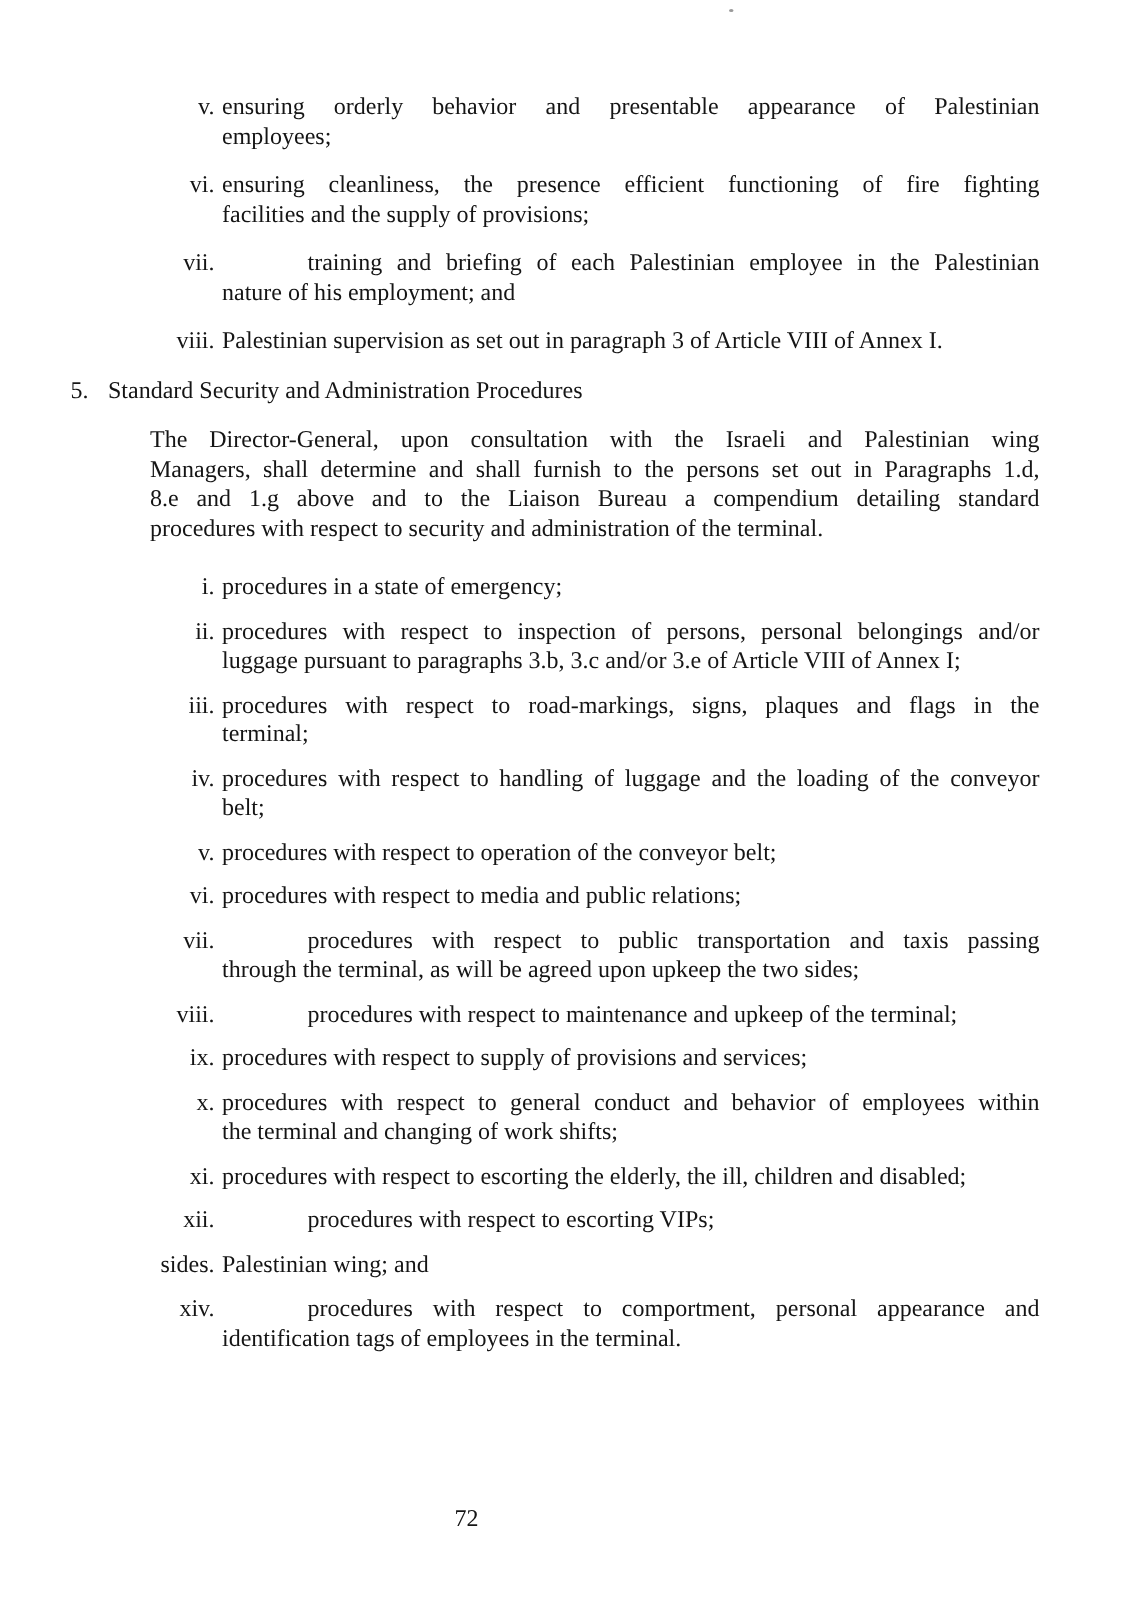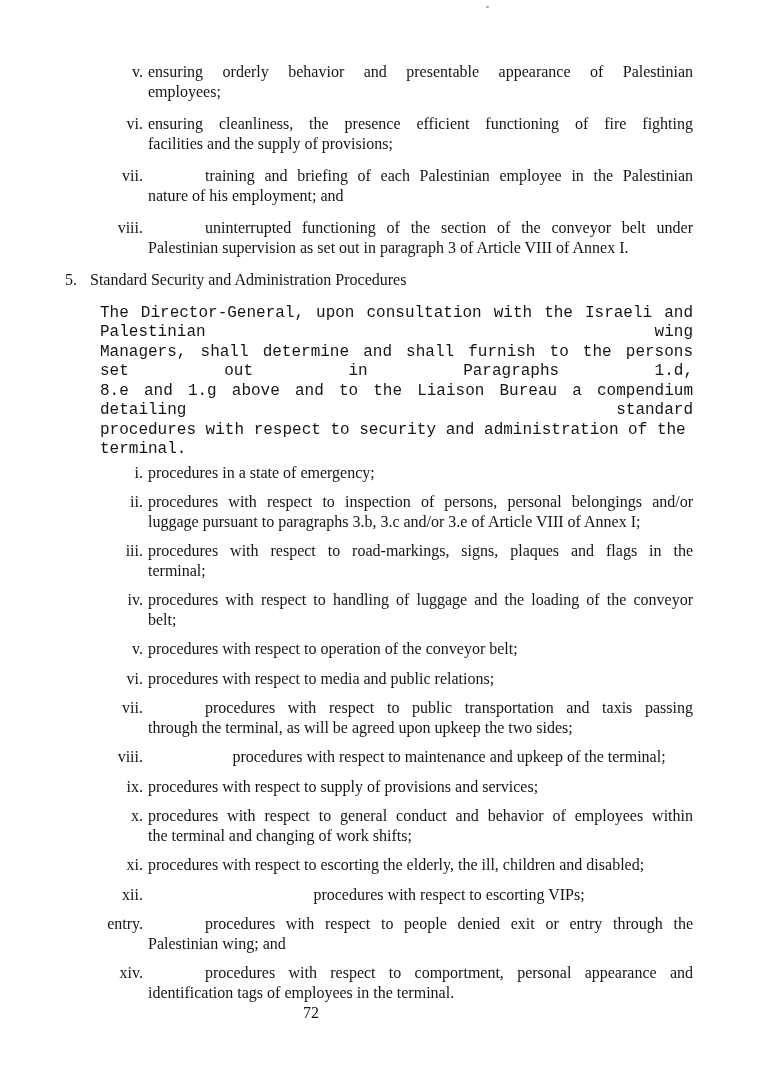--- a/index.html
+++ b/index.html
@@ -11,30 +11,30 @@
     font-family:"Liberation Serif","DejaVu Serif",serif;
     font-size:16px;
     line-height:19.5px;
     color:#151515;
   }
   .content{position:absolute;left:0;top:0;right:0;padding-top:62px;}
   .speck{position:absolute;left:486px;top:6px;width:3px;height:2px;background:#9a9a9a;border-radius:50%;}
   
   .ln{text-align:left;}
   .ln.just{text-align:justify;text-align-last:justify;}
-  .ln.tab{text-indent:57px;text-align:center;}
+  .ln.tab{text-indent:57px;}
   
   .li{position:relative;margin-left:148px;margin-right:65px;margin-bottom:10px;}
   .continued .li{margin-bottom:13px;}
   .num{position:absolute;right:100%;margin-right:5px;white-space:nowrap;}
   
-  .sec-head{margin:3px 65px 14px 65px;}
+  .sec-head{margin:3px 65px 14px 47px;}
   .sec-num{display:inline-block;min-width:25px;}
   
-  .para{margin-left:100px;margin-right:65px;margin-bottom:3px;font-family:Liberation Mono, monospace;}
+  .para{margin-left:100px;margin-right:65px;margin-bottom:20px;}
   .include-label{margin-left:100px;margin-right:65px;margin-bottom:10px;}
   
   .footer{position:absolute;top:1003px;left:0;width:640px;text-align:center;}
   .footer span{display:inline-block;transform:translateX(-9px);}
 </style>
 </head>
 <body>
 
 <div class="page">
   <div class="speck"></div>
@@ -59,21 +59,20 @@
         <div class="li">
           <span class="num">vii.</span>
           <div class="li-body">
             <div class="ln just tab">training and briefing of each Palestinian employee in the Palestinian</div>
             <div class="ln">nature of his employment; and</div>
           </div>
         </div>
         <div class="li">
           <span class="num">viii.</span>
           <div class="li-body">
-            <div class="ln just tab">uninterrupted functioning of the section of the conveyor belt under</div>
             <div class="ln">Palestinian supervision as set out in paragraph 3 of Article VIII of Annex I.</div>
           </div>
         </div>
       </div>
 
     <div class="sec-head">
       <span class="sec-num">5.</span><span>Standard Security and Administration Procedures</span>
     </div>
 
     <div class="para" id="intro-para">
@@ -156,23 +155,22 @@
             <div class="ln">procedures with respect to escorting the elderly, the ill, children and disabled;</div>
           </div>
         </div>
         <div class="li">
           <span class="num">xii.</span>
           <div class="li-body">
             <div class="ln tab">procedures with respect to escorting VIPs;</div>
           </div>
         </div>
         <div class="li">
-          <span class="num">entry.</span>
+          <span class="num">sides.</span>
           <div class="li-body">
-            <div class="ln just tab">procedures with respect to people denied exit or entry through the</div>
             <div class="ln">Palestinian wing; and</div>
           </div>
         </div>
         <div class="li">
           <span class="num">xiv.</span>
           <div class="li-body">
             <div class="ln just tab">procedures with respect to comportment, personal appearance and</div>
             <div class="ln">identification tags of employees in the terminal.</div>
           </div>
         </div>

